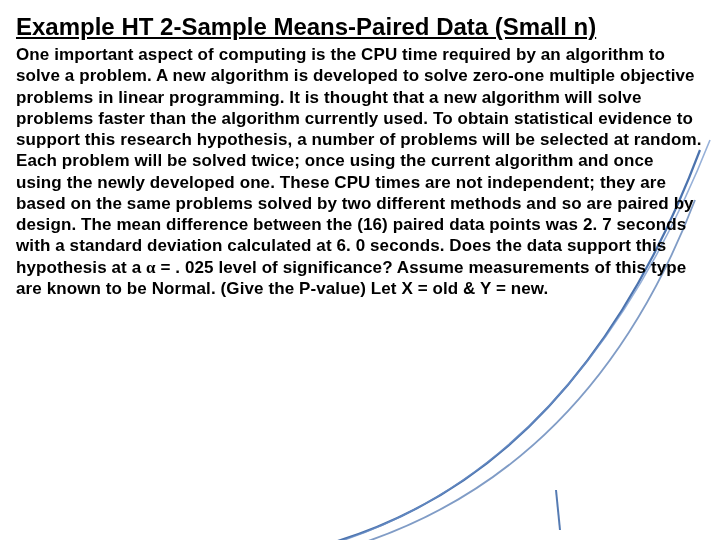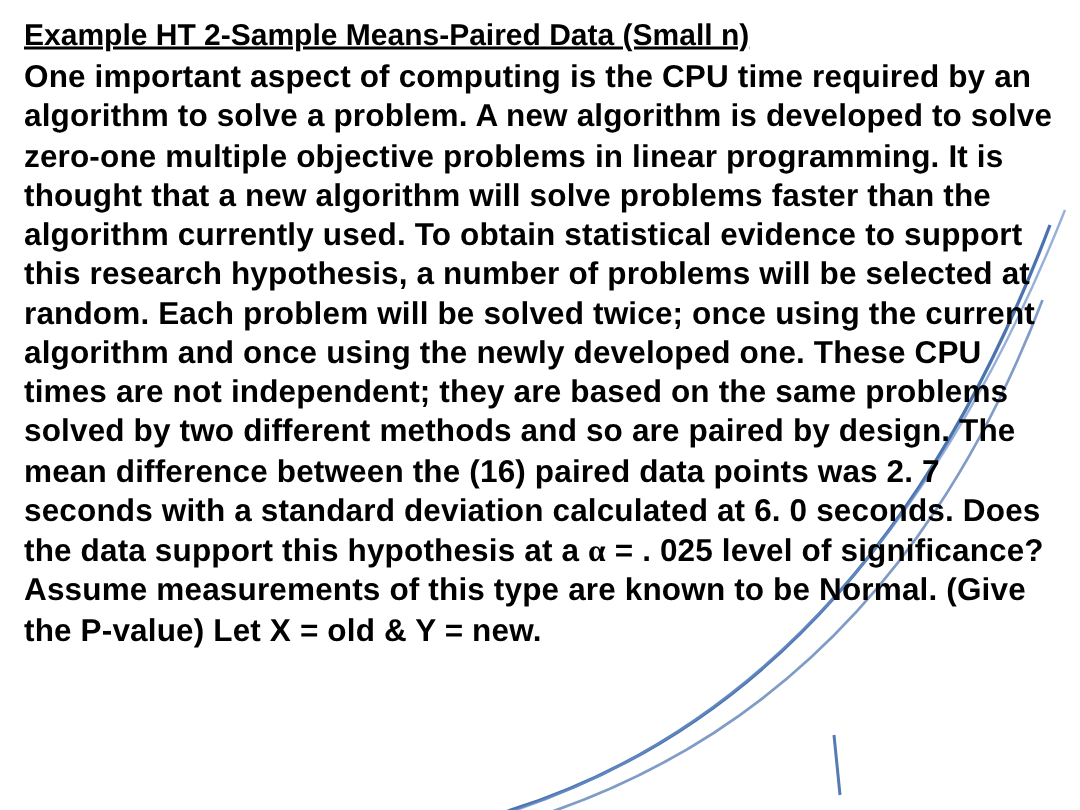--- a/index.html
+++ b/index.html
@@ -25,27 +25,27 @@
     pointer-events: none;
   }
   .content {
     position: relative;
     z-index: 1;
     padding: 12px 16px 16px 16px;
   }
   .title {
     font-weight: bold;
     text-decoration: underline;
-    font-size: 20px;
+    font-size: 24px;
     color: #000;
     line-height: 1.25;
   }
   .body {
     font-weight: bold;
-    font-size: 21px;
+    font-size: 17px;
     color: #000;
     line-height: 1.25;
     margin-top: 2px;
     letter-spacing: 0.1px;
   }
   .alpha {
     font-family: "Symbol", "Times New Roman", serif;
     font-weight: bold;
   }
 </style>

